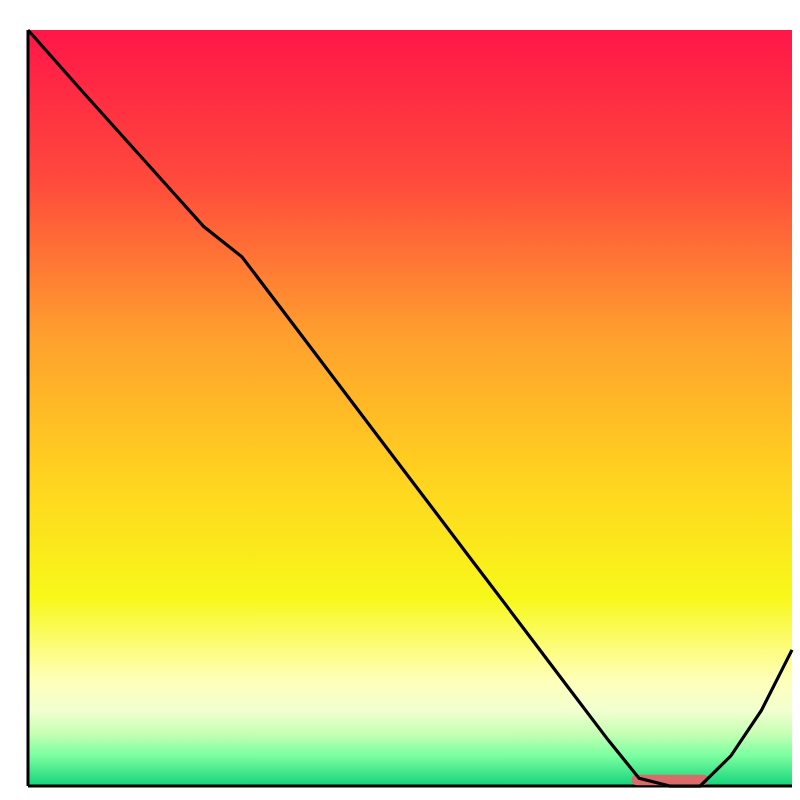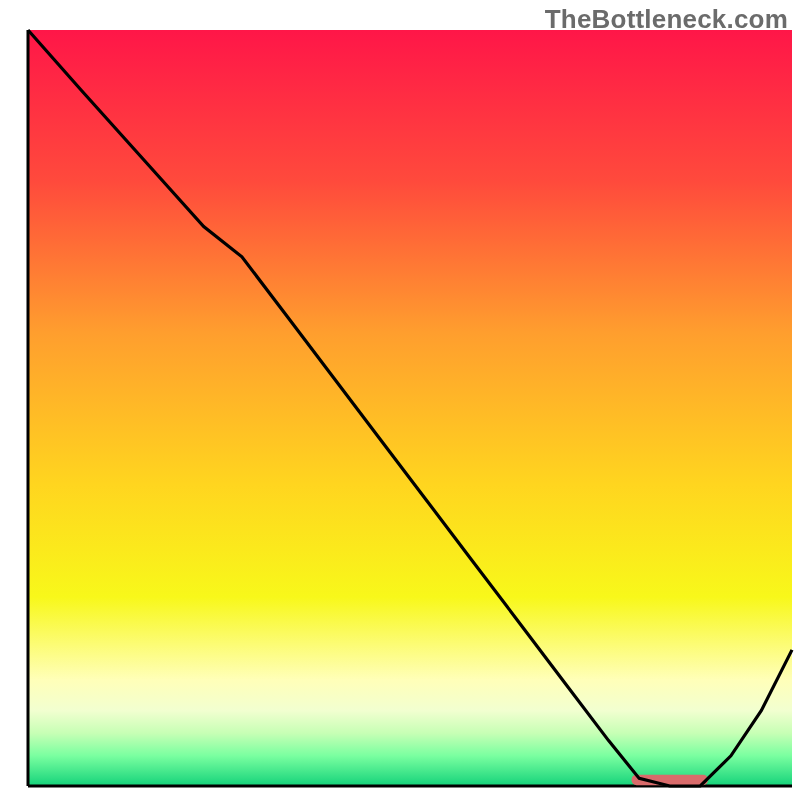--- a/index.html
+++ b/index.html
@@ -25,21 +25,20 @@
     color: #6b6b6b;
     letter-spacing: 0.2px;
     user-select: none;
   }
   svg { display: block; }
 </style>
 </head>
 <body>
 
 <div class="frame">
-  <div class="watermark">TheBottleneck.com</div>
 
   <svg id="plot" width="800" height="800">
     <defs>
       <linearGradient id="bg-grad" x1="0" y1="0" x2="0" y2="1">
           <stop offset="0%" stop-color="#ff1648"></stop>
           <stop offset="20%" stop-color="#ff4a3c"></stop>
           <stop offset="40%" stop-color="#ff9e2e"></stop>
           <stop offset="60%" stop-color="#ffd51f"></stop>
           <stop offset="75%" stop-color="#f8f81a"></stop>
           <stop offset="86%" stop-color="#ffffb9"></stop>

